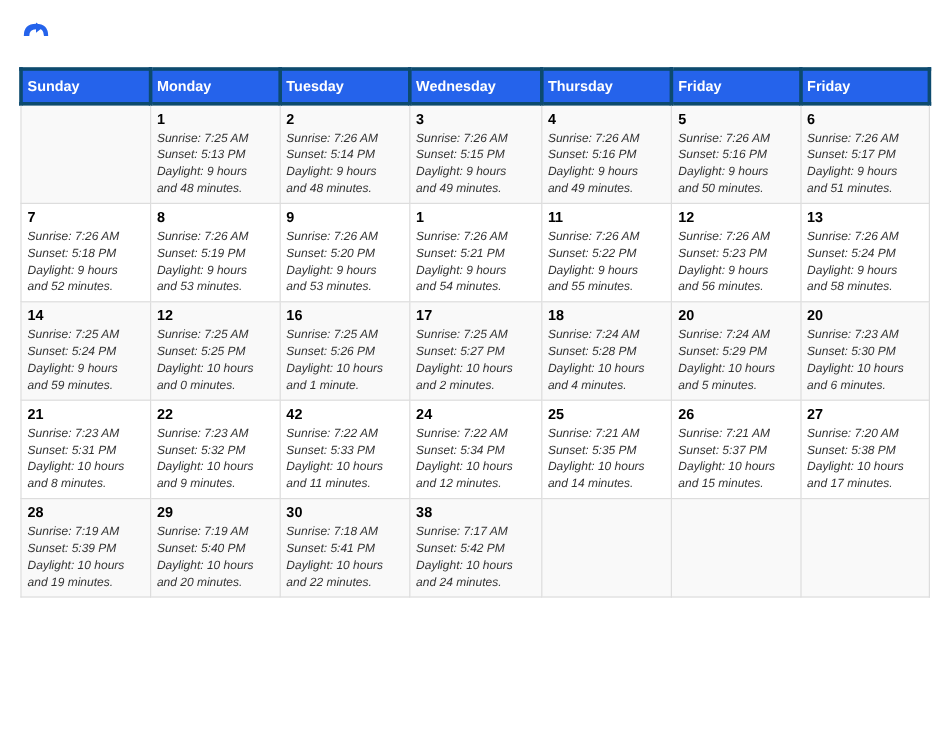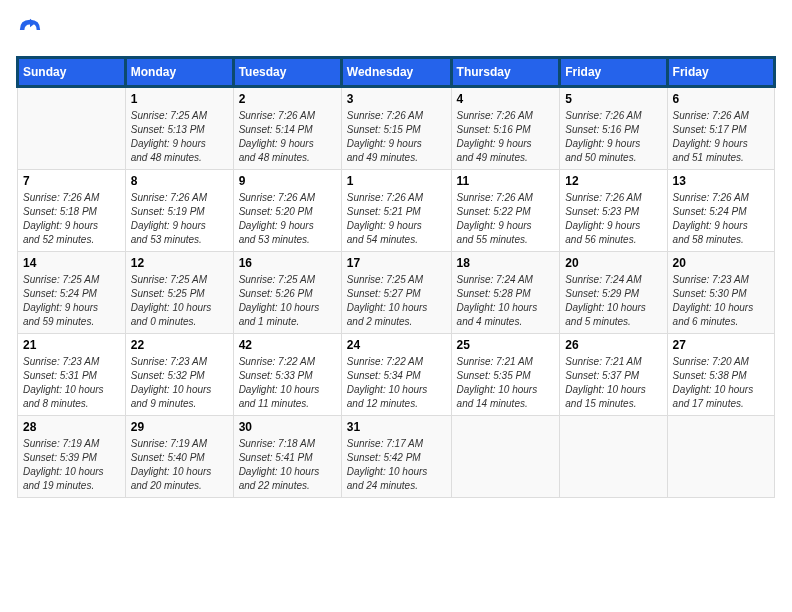--- a/index.html
+++ b/index.html
@@ -245,21 +245,21 @@
         </td>
         <td>
           <span class="day-num">29</span>
           <div class="day-info">Sunrise: 7:19 AM<br>Sunset: 5:40 PM<br>Daylight: 10 hours<br>and 20 minutes.</div>
         </td>
         <td>
           <span class="day-num">30</span>
           <div class="day-info">Sunrise: 7:18 AM<br>Sunset: 5:41 PM<br>Daylight: 10 hours<br>and 22 minutes.</div>
         </td>
         <td>
-          <span class="day-num">31</span>
+          <span class="day-num">38</span>
           <div class="day-info">Sunrise: 7:17 AM<br>Sunset: 5:42 PM<br>Daylight: 10 hours<br>and 24 minutes.</div>
         </td>
         <td></td>
         <td></td>
         <td></td>
       </tr>
     </tbody>
 </table>
 
 </body></html>

